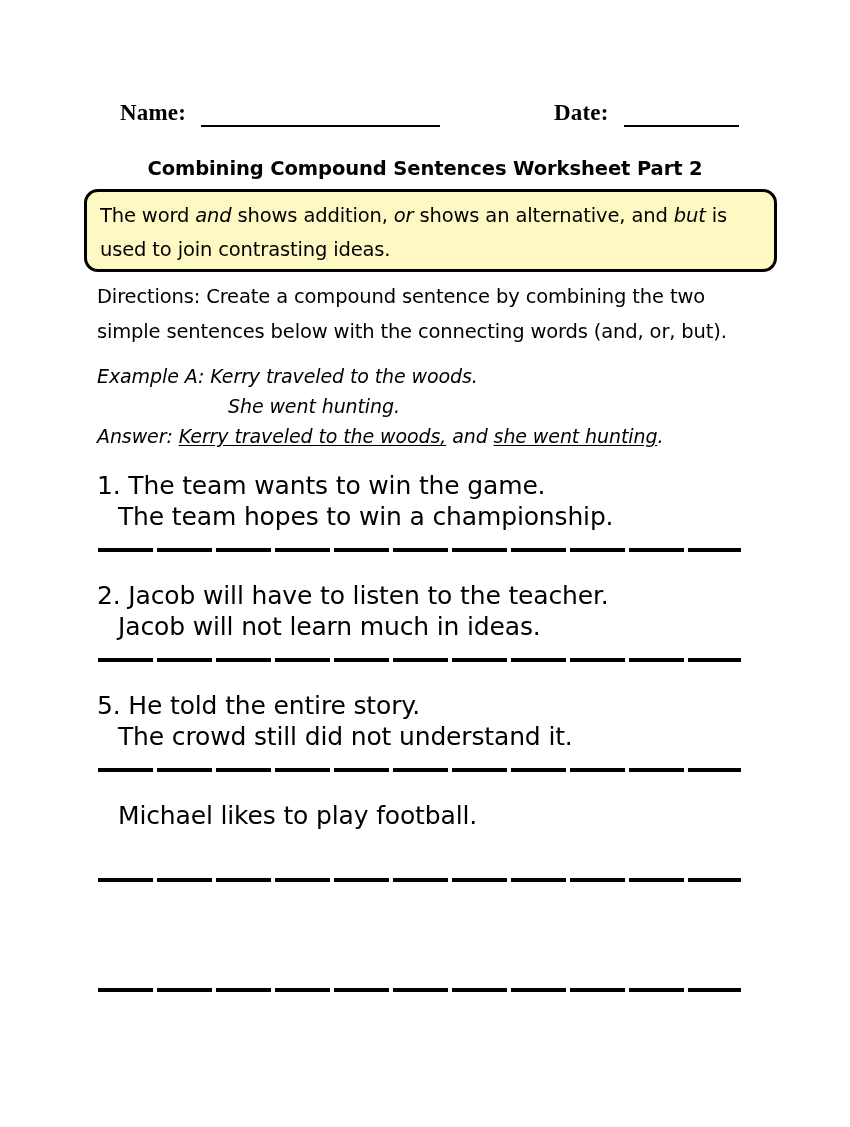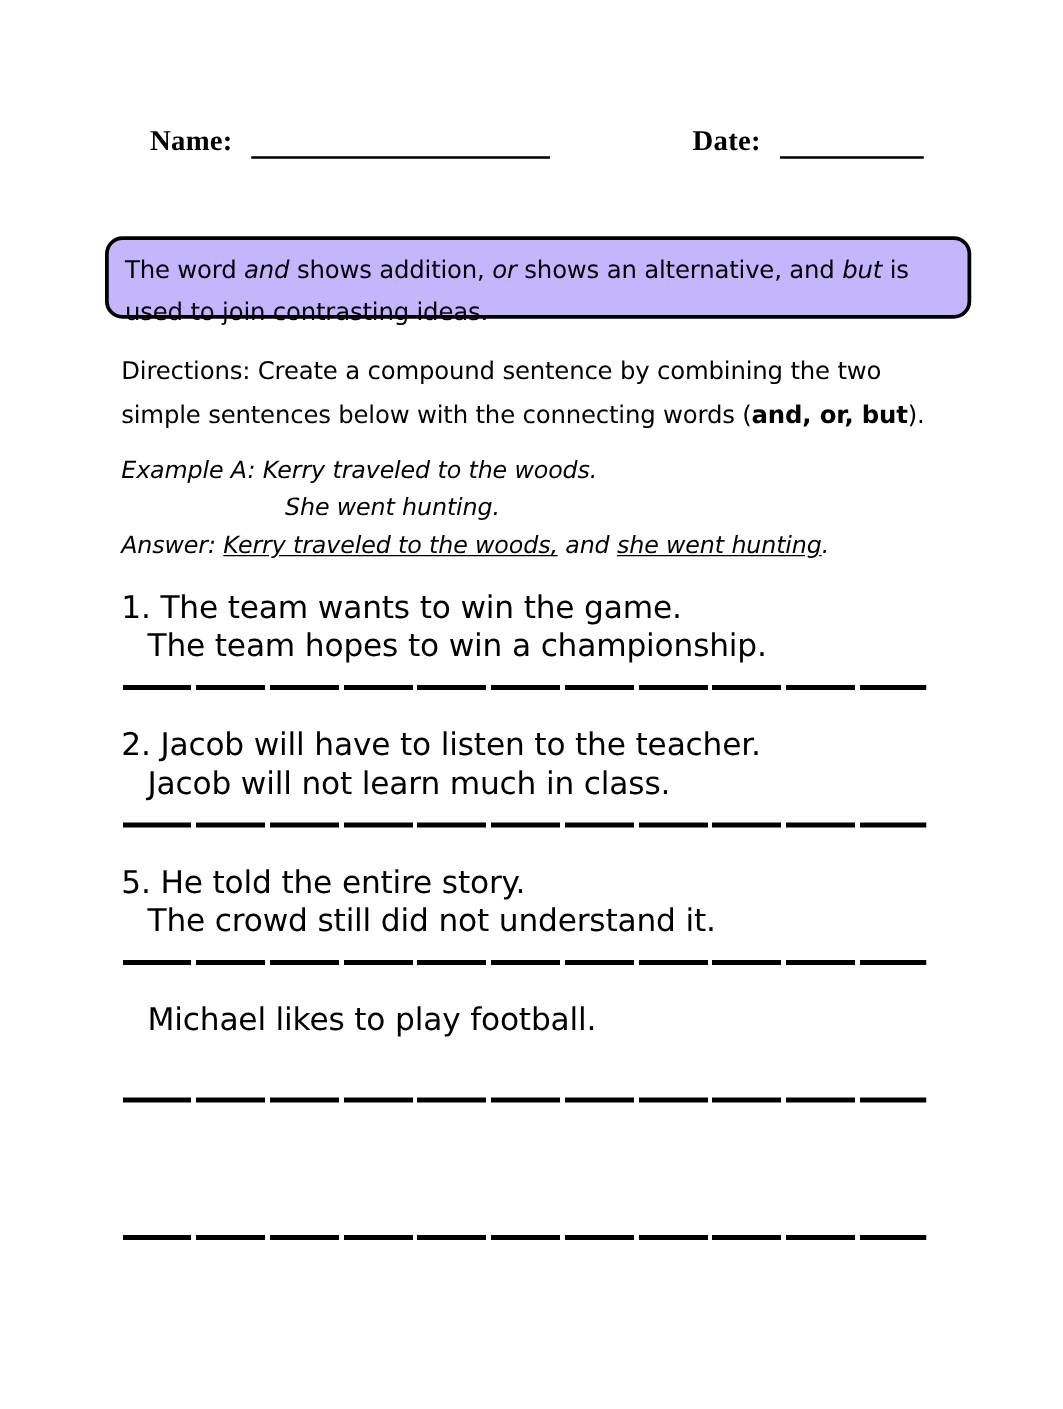--- a/index.html
+++ b/index.html
@@ -66,25 +66,25 @@
     line-height: 24px;
     letter-spacing: -0.1px;
   }
 
   
   .definition-box {
     position: absolute;
     left: 84px;
     top: 189px;
     width: 693px;
-    height: 66px;
+    height: 83px;
     box-sizing: border-box;
     border: 3px solid #000;
     border-radius: 14px;
-    background: #c4b5fd;
+    background: #fef9c3;
   }
   .definition-text {
     position: absolute;
     left: 13px;
     top: 7px;
     width: 666px;
     font-size: 19.5px;
     line-height: 34px;
     letter-spacing: -0.15px;
   }
@@ -93,21 +93,21 @@
   
   .directions {
     position: absolute;
     left: 97px;
     top: 279px;
     width: 650px;
     font-size: 19.5px;
     line-height: 35px;
     letter-spacing: -0.15px;
   }
-  .directions b { font-weight: bold; text-align: center; }
+  .directions b { font-weight: normal; text-align: center; }
 
   
   .example-block {
     position: absolute;
     left: 97px;
     top: 361px;
     width: 660px;
     font-size: 19px;
     line-height: 30px;
     font-style: italic;
@@ -159,20 +159,21 @@
 
 <div class="page">
 
   <div class="header-row">
     <span class="name-label">Name:</span>
     <span class="blank-rule name-rule"></span>
     <span class="date-label">Date:</span>
     <span class="blank-rule date-rule"></span>
   </div>
 
+  <div class="worksheet-title">Combining Compound Sentences Worksheet Part 2</div>
 
   <div class="definition-box">
     <div class="definition-text"><span>The word </span><i>and</i><span> shows addition, </span><i>or</i><span> shows an alternative, and </span><i>but</i><span> is used to join contrasting ideas.</span></div>
   </div>
 
   <div class="directions"><span>Directions: Create a compound sentence by combining the two simple sentences below with the connecting words (</span><b>and, or, but</b><span>).</span></div>
 
   <div class="example-block">
     <div class="example-line-1"><span>Example A:</span><span> Kerry traveled to the woods.</span></div>
     <div class="example-line-2">She went hunting.</div>
@@ -180,21 +181,21 @@
   </div>
 
   <div class="question" style="top:470px;">
     <div class="q-line">1. The team wants to win the game.</div>
     <div class="q-line second">The team hopes to win a championship.</div>
   </div>
   <div class="answer-rule" style="top:548px;"></div>
 
   <div class="question" style="top:580px;">
     <div class="q-line">2. Jacob will have to listen to the teacher.</div>
-    <div class="q-line second">Jacob will not learn much in class.</div>
+    <div class="q-line second">Jacob will not learn much in ideas.</div>
   </div>
   <div class="answer-rule" style="top:658px;"></div>
 
   <div class="question" style="top:690px;">
     <div class="q-line">5. He told the entire story.</div>
     <div class="q-line second">The crowd still did not understand it.</div>
   </div>
   <div class="answer-rule" style="top:768px;"></div>
 
   <div class="question" style="top:800px;">

